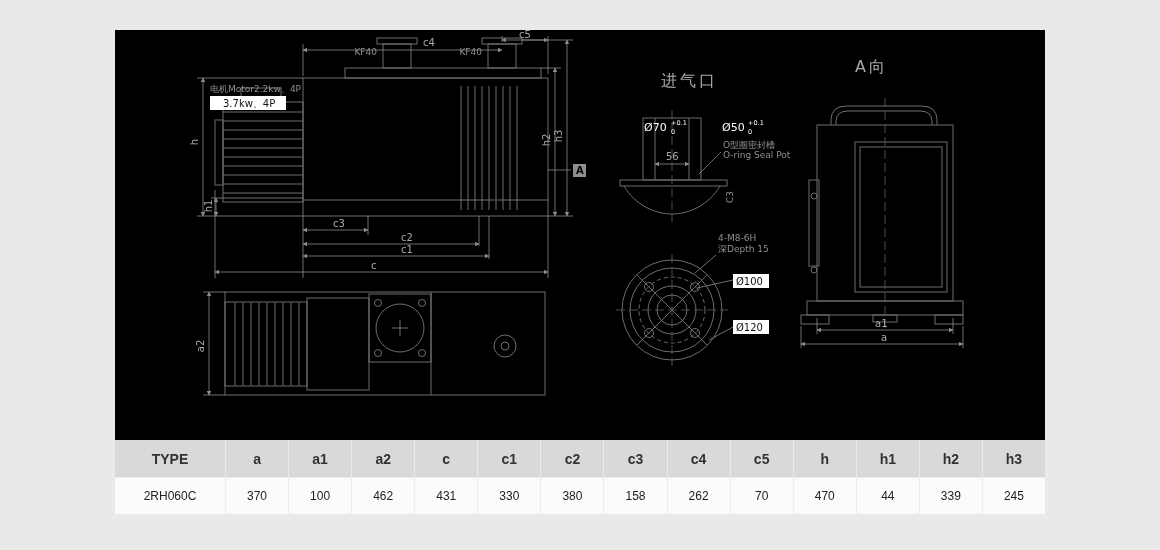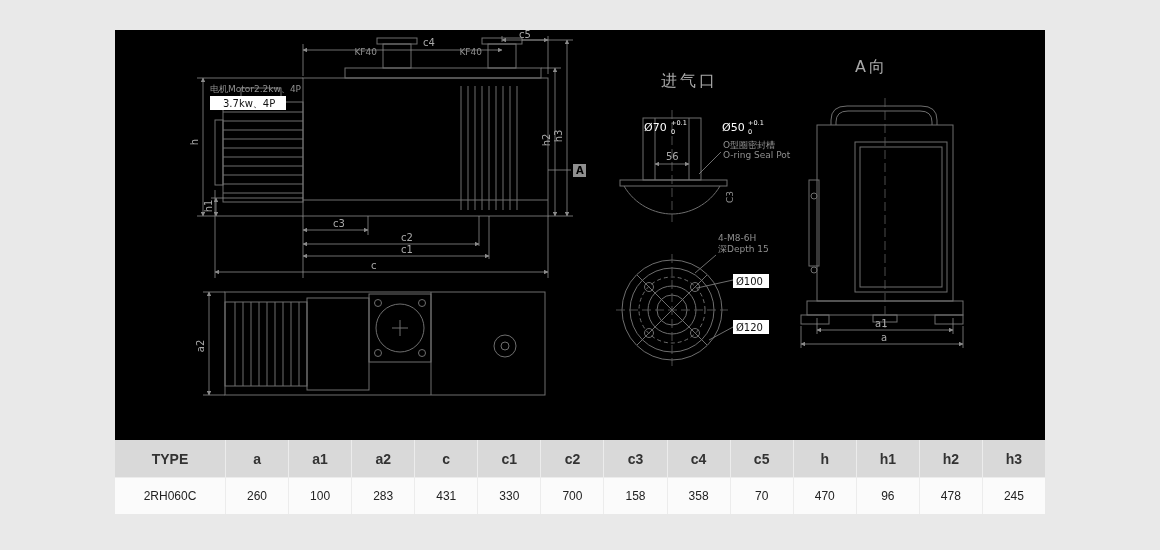--- a/index.html
+++ b/index.html
@@ -196,28 +196,28 @@
     <div class="th">c2</div>
     <div class="th">c3</div>
     <div class="th">c4</div>
     <div class="th">c5</div>
     <div class="th">h</div>
     <div class="th">h1</div>
     <div class="th">h2</div>
     <div class="th">h3</div>
 
     <div class="td">2RH060C</div>
-    <div class="td">260</div>
+    <div class="td">370</div>
     <div class="td">100</div>
-    <div class="td">283</div>
+    <div class="td">462</div>
     <div class="td">431</div>
     <div class="td">330</div>
-    <div class="td">700</div>
+    <div class="td">380</div>
     <div class="td">158</div>
-    <div class="td">358</div>
+    <div class="td">262</div>
     <div class="td">70</div>
     <div class="td">470</div>
-    <div class="td">96</div>
-    <div class="td">478</div>
+    <div class="td">44</div>
+    <div class="td">339</div>
     <div class="td">245</div>
   </div>
 
 </div>
 
 </body></html>

